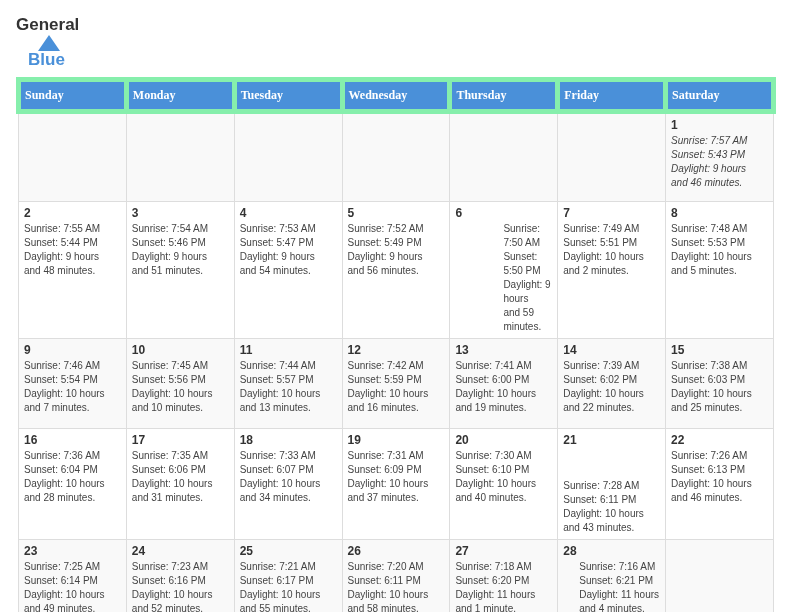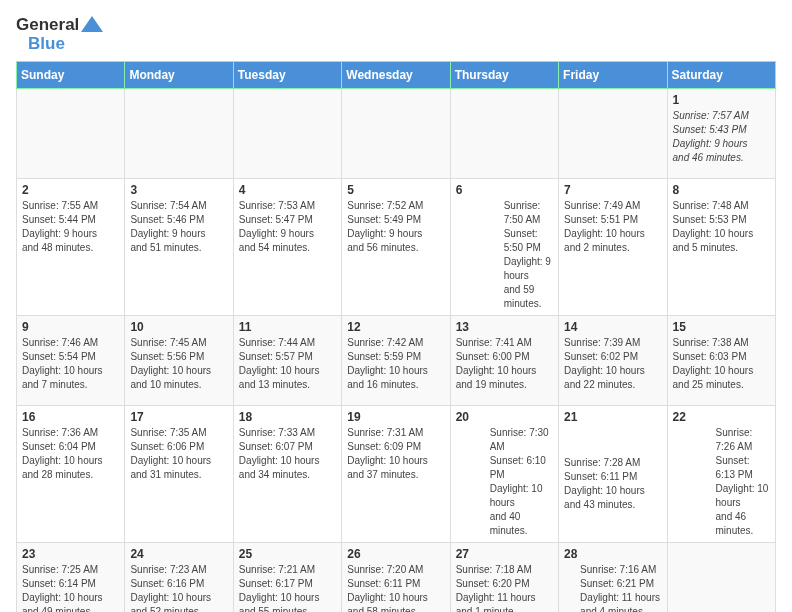--- a/index.html
+++ b/index.html
@@ -40,21 +40,22 @@
     }
     thead tr {
       background-color: #4a90d9;
     }
     thead th {
       color: #fff;
       font-size: 12px;
       font-weight: bold;
       padding: 6px 4px;
       text-align: left;
-      border: 1px solid #86efac;
+      border: 5px solid #86efac;
+      font-family: Liberation Serif, serif;
     }
     tbody tr {
       height: 90px;
     }
     tbody tr:nth-child(odd) {
       background-color: #f9f9f9;
     }
     tbody tr:nth-child(even) {
       background-color: #fff;
     }
@@ -79,21 +80,21 @@
     .empty-cell {
       background: #f9f9f9;
     }
   </style>
 </head>
 <body>
 
 <div class="header-area">
   <div class="logo">
   <div style="display:flex;flex-direction:column;line-height:1.1;">
-    <div style="display:flex;align-items:flex-start;">
+    <div style="display:flex;align-items:center;flex-direction:column;">
       <span style="font-size:17px;font-weight:bold;color:#333;">General</span>
       <svg width="22" height="16" viewBox="0 0 22 16" style="margin-left:2px;">
         <polygon points="0,16 11,0 22,16" fill="#4a90d9"></polygon>
       </svg>
     </div>
     <span style="font-size:17px;font-weight:bold;color:#4a90d9;margin-left:12px;">Blue</span>
   </div>
 </div>
   <div class="title-area">
     <div class="calendar-title"></div>
@@ -255,35 +256,35 @@
         </td>
         <td>
           <span class="day-number">19</span>
           <div class="day-info" style="white-space: pre-line;">Sunrise: 7:31 AM
 Sunset: 6:09 PM
 Daylight: 10 hours
 and 37 minutes.</div>
         </td>
         <td>
           <span class="day-number">20</span>
-          <div class="day-info" style="white-space: pre-line; margin-left: 34px;">Sunrise: 7:30 AM
+          <div class="day-info" style="white-space: pre-line;">Sunrise: 7:30 AM
 Sunset: 6:10 PM
 Daylight: 10 hours
 and 40 minutes.</div>
         </td>
         <td>
           <span class="day-number">21</span>
           <div class="day-info" style="white-space: pre-line; margin-top: 32px;">Sunrise: 7:28 AM
 Sunset: 6:11 PM
 Daylight: 10 hours
 and 43 minutes.</div>
         </td>
         <td>
           <span class="day-number">22</span>
-          <div class="day-info" style="white-space: pre-line; margin-left: 43px;">Sunrise: 7:26 AM
+          <div class="day-info" style="white-space: pre-line;">Sunrise: 7:26 AM
 Sunset: 6:13 PM
 Daylight: 10 hours
 and 46 minutes.</div>
         </td>
       </tr>
       <tr>
         <td>
           <span class="day-number">23</span>
           <div class="day-info" style="white-space: pre-line;">Sunrise: 7:25 AM
 Sunset: 6:14 PM

